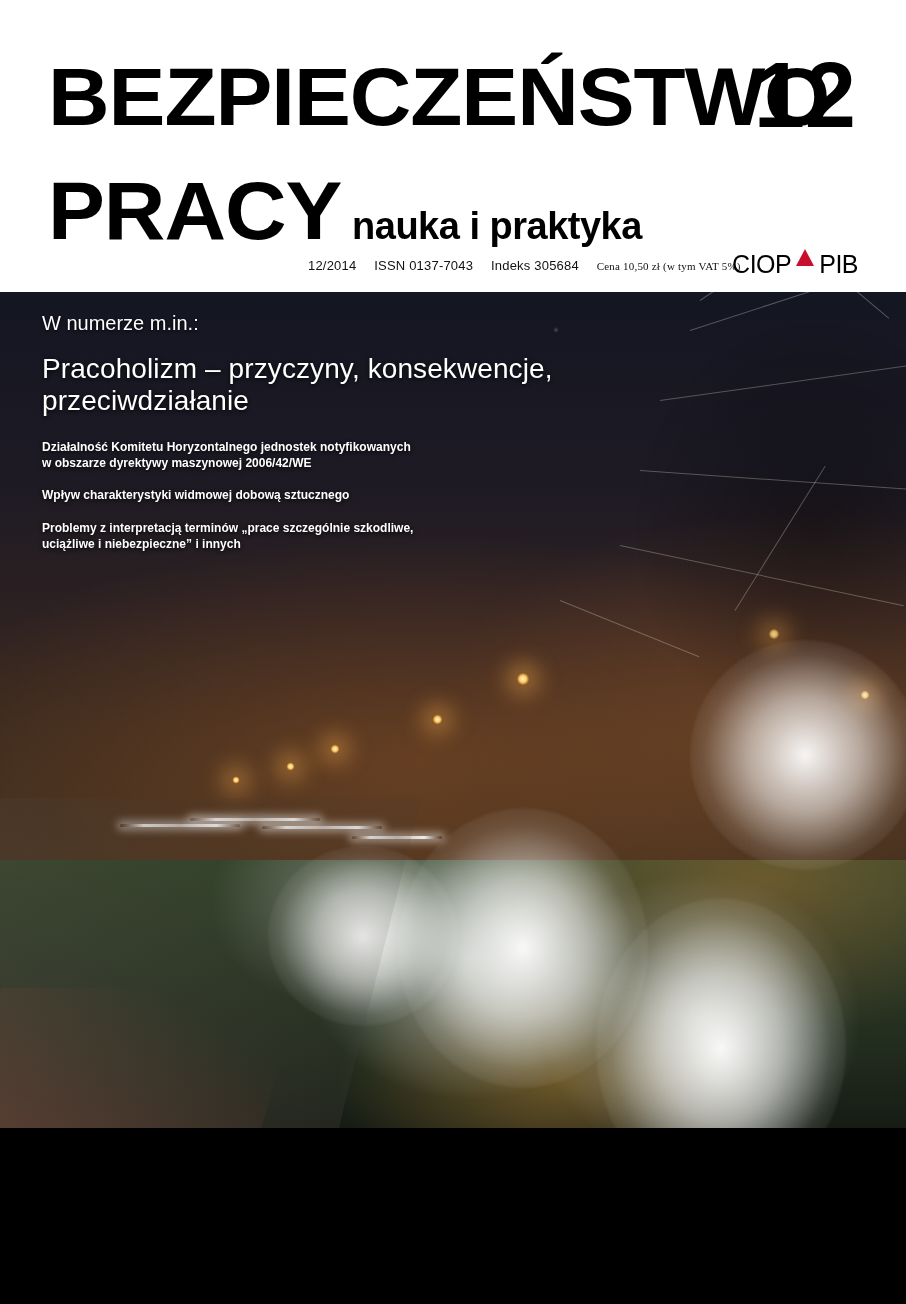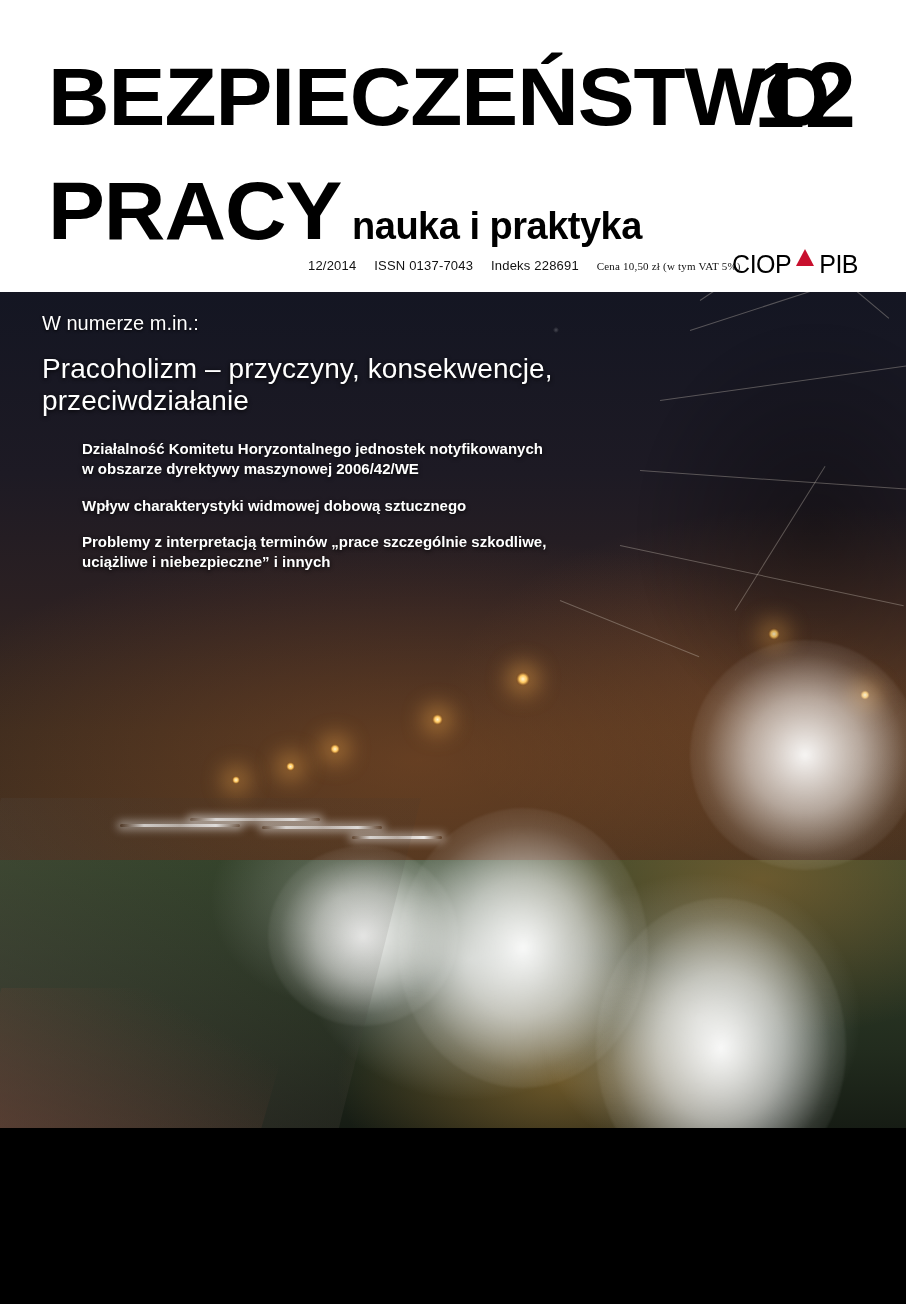--- a/index.html
+++ b/index.html
@@ -210,26 +210,25 @@
     text-shadow: 0 1px 3px rgba(0,0,0,.9);
   }
   .headline {
     font-size: 28px;
     font-weight: 400;
     margin-bottom: 22px;
     text-shadow: 0 1px 4px rgba(0,0,0,.95);
     letter-spacing: .1px;
   }
   .entry {
-    font-size: 15px;
+    font-size: 12px;
     font-weight: 700;
     line-height: 1.35;
     margin-bottom: 16px;
     text-shadow: 0 1px 4px rgba(0,0,0,.95);
-    margin-left: 40px;
   }
   .entry div { white-space: nowrap; }
 </style>
 </head>
 <body>
 
 <div class="cover">
 
   <div class="photo">
     <div class="sky"></div>
@@ -275,21 +274,21 @@
     <div class="issue-num">12</div>
 
     <div class="title-line2">
       <div class="word-pracy">PRACY</div>
       <div class="subtitle">nauka i praktyka</div>
     </div>
 
     <div class="imprint">
       <span>12/2014</span>
       <span>ISSN 0137-7043</span>
-      <span>Indeks 228691</span>
+      <span>Indeks 305684</span>
       <span class="vat">Cena 10,50 zł (w tym VAT 5%)</span>
     </div>
 
     <div class="logo">
       <span>CIOP</span>
       <span class="tri"></span>
       <span>PIB</span>
     </div>
   </div>
 

